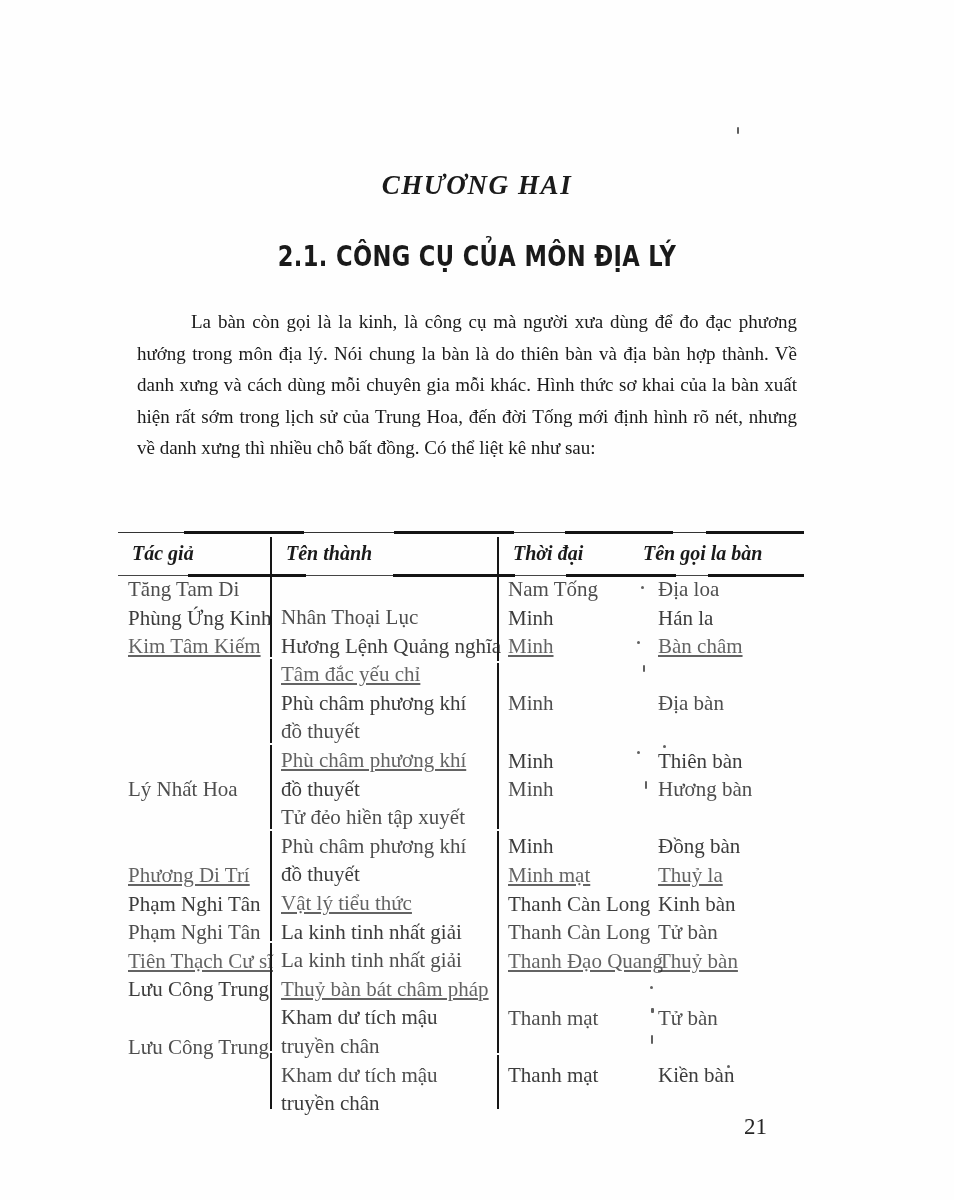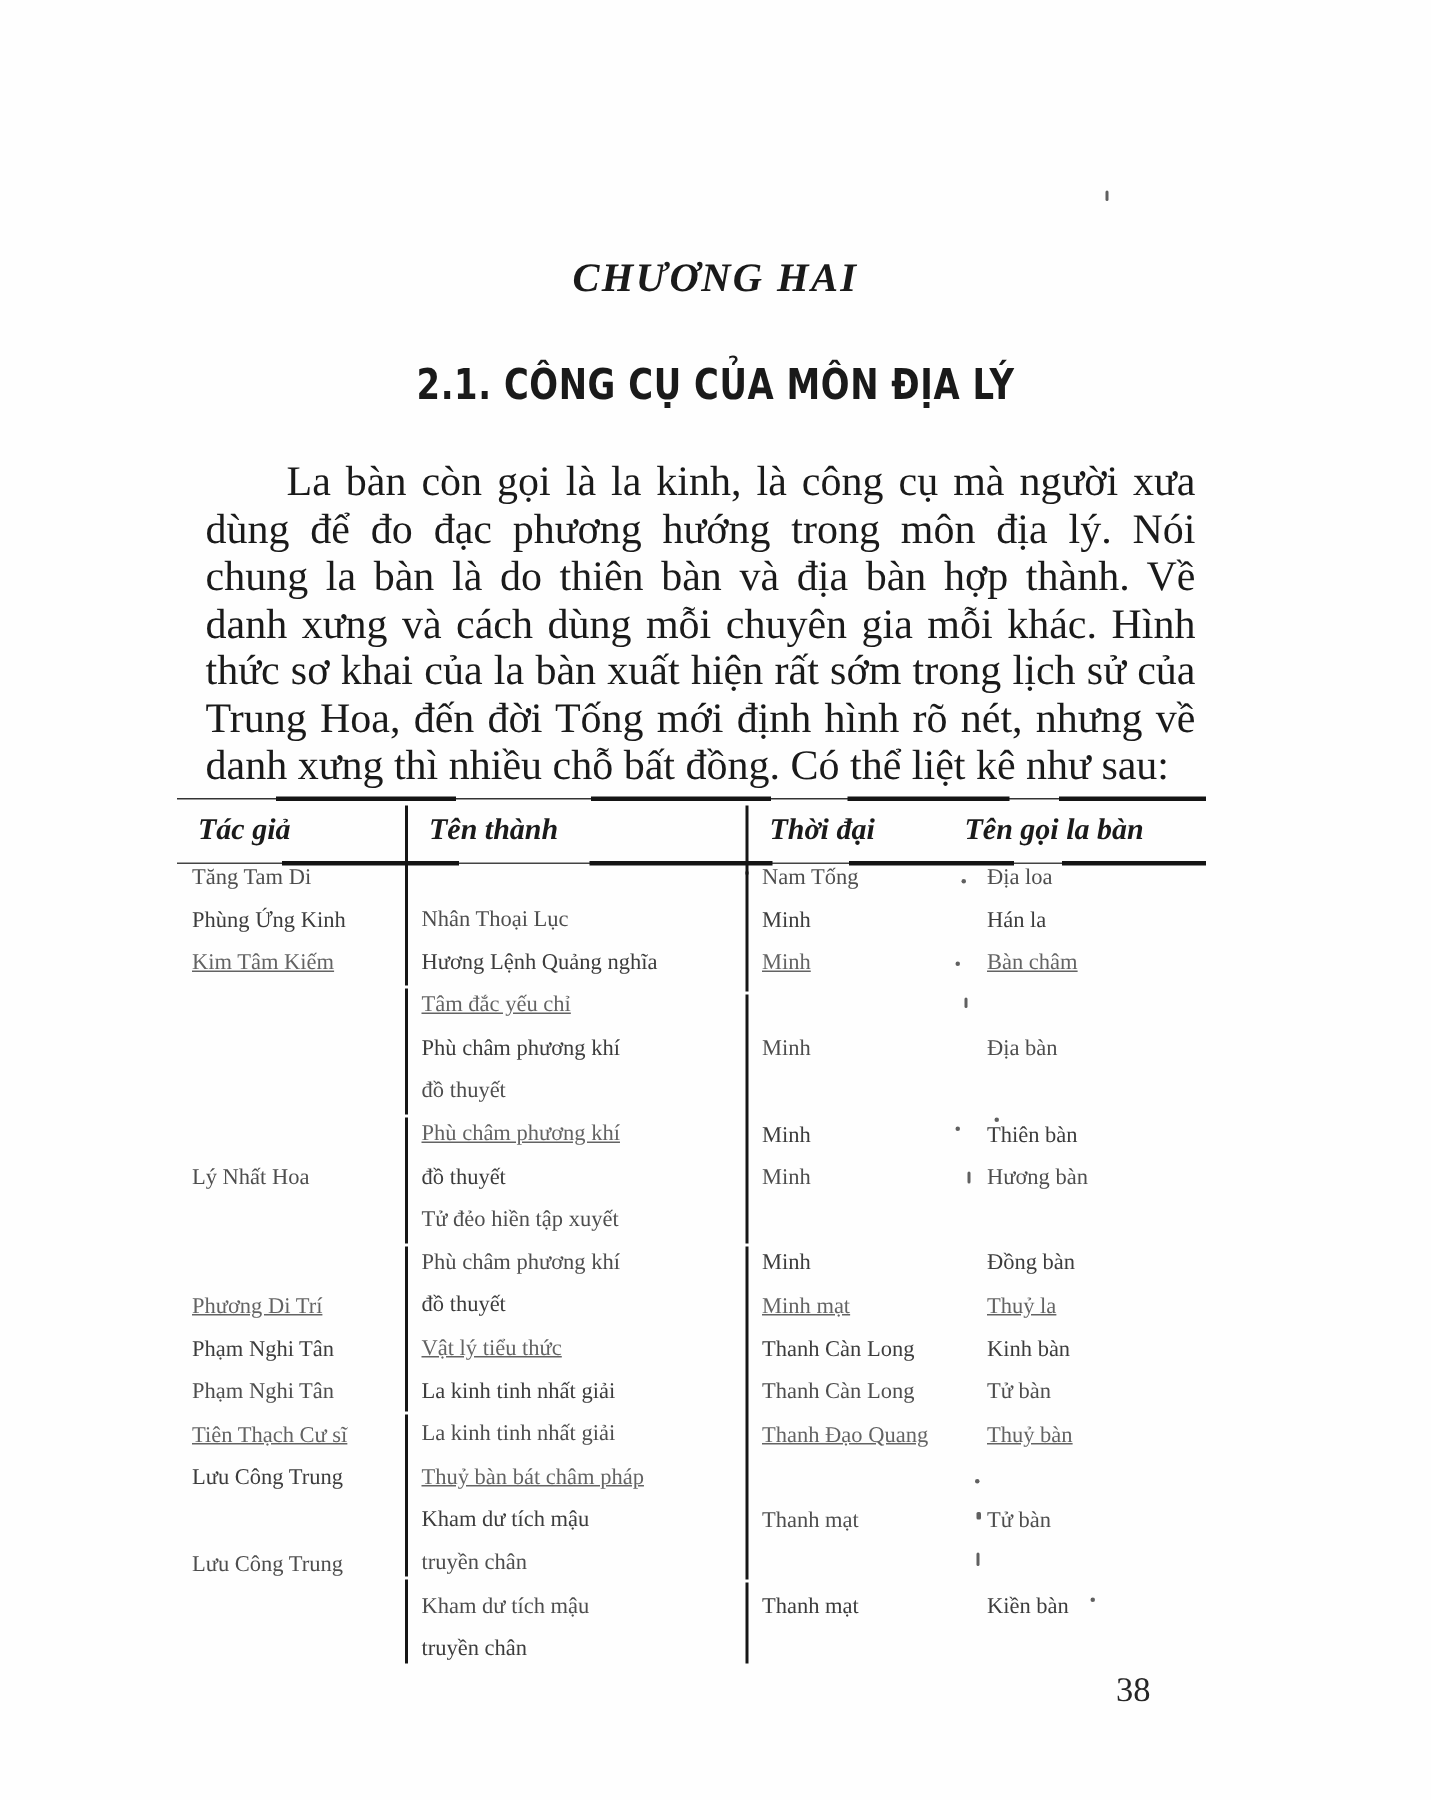--- a/index.html
+++ b/index.html
@@ -56,21 +56,21 @@
     transform: scaleY(1.18) scaleX(0.94);
     transform-origin: center top;
   }
 
   
   .body-para {
     position: absolute;
     top: 306px;
     left: 137px;
     width: 660px;
-    font-size: 28px;
+    font-size: 19px;
     line-height: 31.5px;
     text-align: justify;
     text-indent: 54px;
     font-family: "Liberation Serif", "DejaVu Serif", serif;
   }
 
   
   .tbl-wrap {
     position: absolute;
     top: 531px;
@@ -140,21 +140,21 @@
   .rows {
     position: relative;
   }
   .trow {
     position: relative;
     height: 28.6px;
   }
   .cell {
     position: absolute;
     top: 0;
-    font-size: 15px;
+    font-size: 21px;
     white-space: nowrap;
     font-family: "Liberation Serif", "DejaVu Serif", serif;
     color: #222;
     opacity: .93;
   }
   .c-author { left: 10px; }
   .c-book   { left: 163px; margin-top: 28px; }
   .c-era    { left: 390px; }
   .c-name   { left: 540px; }
 
@@ -325,14 +325,14 @@
           </div>
           <div class="trow">
             <div class="cell c-book fade3">truyền chân</div>
             <div class="cell c-era fade3">Thanh mạt</div>
             <div class="cell c-name fade3">Kiền bàn</div>
           </div>
         </div>
     </div>
   </div>
 
-  <div class="page-number">38</div>
+  <div class="page-number">21</div>
 </div>
 
 </body></html>

